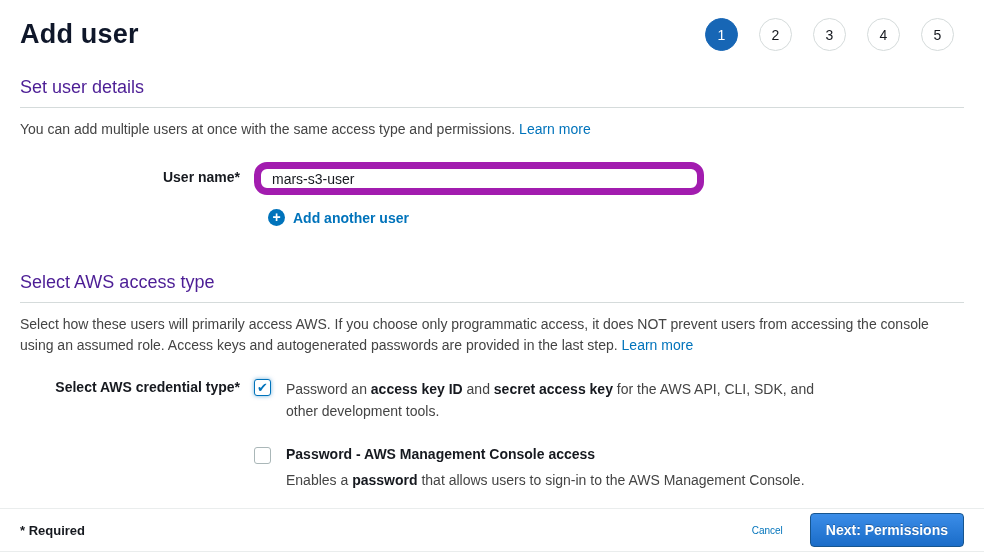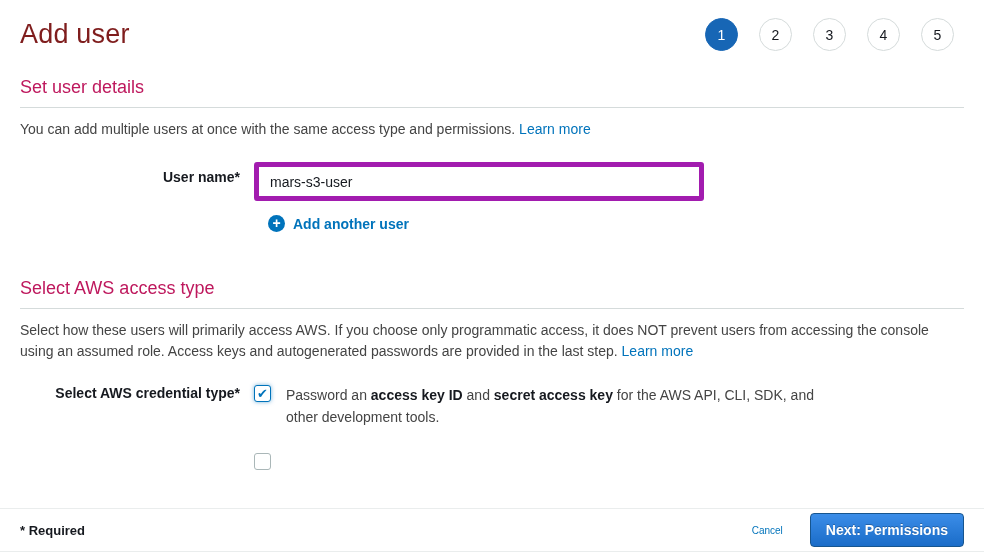--- a/index.html
+++ b/index.html
@@ -11,46 +11,46 @@
     overflow: hidden;
     display: flex; flex-direction: column;
   }
   .content { flex: 1 1 auto; padding: 0 20px; }
 
   
   .header-row {
     display: flex; align-items: center; justify-content: space-between;
     padding-top: 18px; margin-bottom: 26px;
   }
-  .page-title { font-size: 27px; font-weight: 400; color: #7f1d1d; letter-spacing: .2px; }
+  .page-title { font-size: 27px; font-weight: 700; color: #0f172a; letter-spacing: .2px; }
   .steps { display: flex; align-items: center; gap: 21px; padding-right: 10px; }
   .step {
     width: 33px; height: 33px; border-radius: 50%;
     border: 1px solid #d5dbdb; background: #ffffff;
     display: flex; align-items: center; justify-content: center;
     font-size: 14px; color: #16191f; cursor: default;
   }
   .step.active { background: #1766b5; border-color: #1766b5; color: #ffffff; }
 
   
-  .section-heading { font-size: 18px; font-weight: 400; color: #be185d; padding-bottom: 9px; }
+  .section-heading { font-size: 18px; font-weight: 400; color: #4c1d95; padding-bottom: 9px; }
   .rule { border-bottom: 1px solid #d5dbdb; margin-bottom: 11px; }
   .intro { font-size: 14px; line-height: 21px; color: #444444; margin-bottom: 22px; }
   a.link { color: #0073bb; text-decoration: none; cursor: pointer; }
 
   
   .form-row { display: flex; align-items: flex-start; margin-bottom: 13px; }
   .form-label {
     width: 234px; flex: 0 0 234px; text-align: right;
     font-size: 14px; font-weight: bold; color: #16191f;
     padding-top: 7px; padding-right: 14px;
   }
   .text-input {
-    width: 450px; height: 39px;
-    border: 5px solid #a21caf; border-radius: 3px;
+    width: 450px; height: 33px;
+    border: 7px solid #a21caf; border-radius: 13px;
     padding: 0 11px; font-size: 14px; color: #16191f;
     font-family: "Liberation Sans", "DejaVu Sans", sans-serif;
     outline: none; background: #ffffff;
   }
   .add-another {
     margin-left: 248px; display: inline-flex; align-items: center; gap: 8px;
     font-size: 14px; font-weight: bold; color: #0073bb;
     text-decoration: none; cursor: pointer; margin-bottom: 42px;
   }
   .plus-circle {
@@ -152,20 +152,24 @@
 
         <div class="option">
           <div class="checkbox checked">✔</div>
           <div class="option-text">
             <div class="option-desc"><span>Password an </span><b>access key ID</b><span> and </span><b>secret access key</b><span> for the AWS API, CLI, SDK, and other development tools.</span></div>
           </div>
         </div>
 
         <div class="option">
           <div class="checkbox"></div>
+          <div class="option-text">
+            <div class="option-title">Password - AWS Management Console access</div>
+            <div class="option-desc"><span>Enables a </span><b>password</b><span> that allows users to sign-in to the AWS Management Console.</span></div>
+          </div>
         </div>
 
       </div>
     </div>
   </div>
 
 </div>
 
 <div class="footer">
   <div class="required-note">* Required</div>

